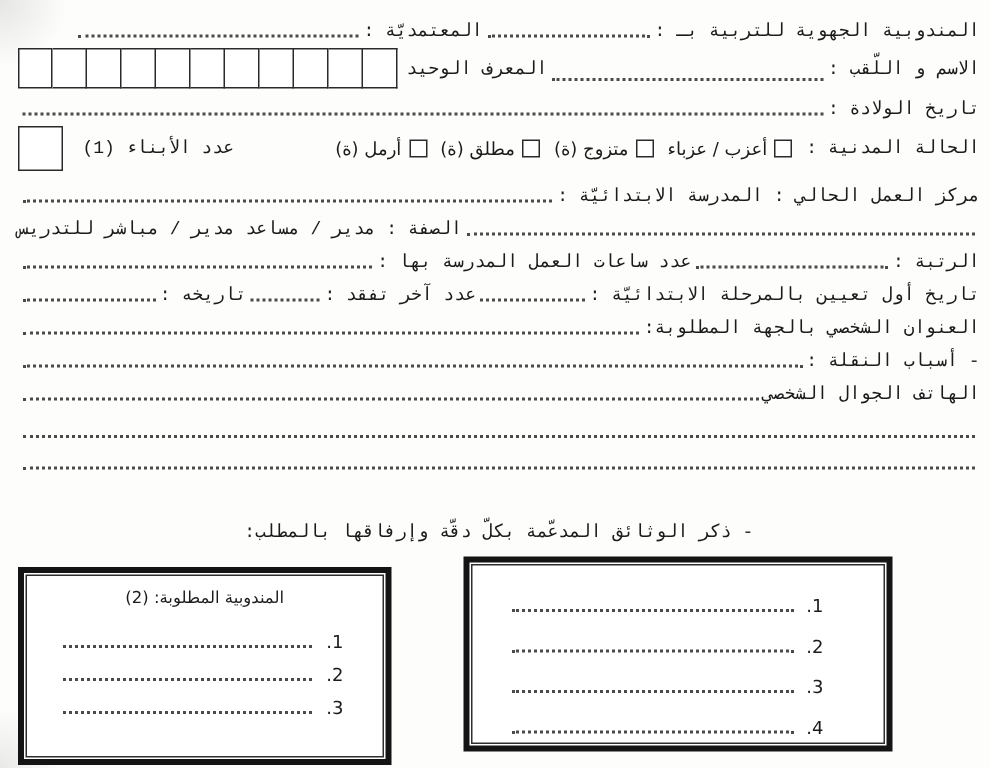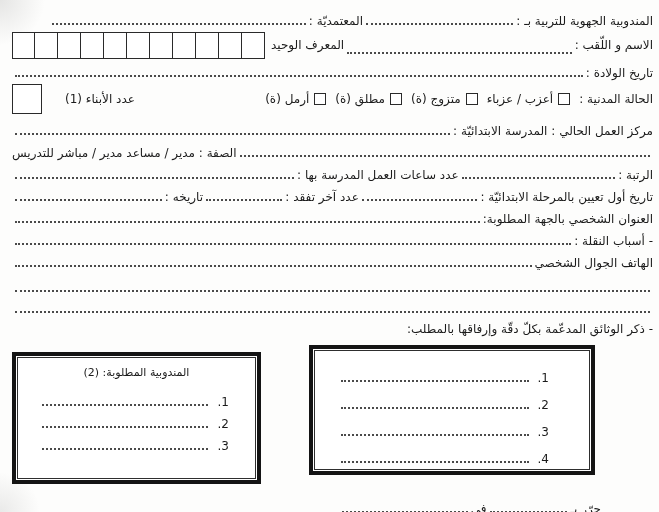--- a/index.html
+++ b/index.html
@@ -17,21 +17,21 @@
   .page {
     position: relative;
     width: 659px; height: 512px;
     padding: 5px 6px 0 12px;
     background:
       radial-gradient(circle at 0% 0%, rgba(120,120,120,0.18) 0, rgba(120,120,120,0) 45px),
       radial-gradient(circle at 0% 100%, rgba(120,120,120,0.15) 0, rgba(120,120,120,0) 40px),
       linear-gradient(#fdfdfc, #fdfdfc);
   }
   .line { display: flex; align-items: flex-end; height: 22px; }
-  .lbl { white-space: nowrap; padding-bottom: 1px; }
+  .lbl { white-space: nowrap; padding-bottom: 1px; font-family: Liberation Mono, monospace; }
   .dots {
     flex: 1 1 auto;
     min-width: 8px;
     border-bottom: 2px dotted #4a4a4a;
     margin: 0 3px 4px 3px;
   }
   
   .l1 { height: 24px; }
   .l1 .dots.first { flex: 0.58; }
   .l1 .dots.second { flex: 1; margin-left: 40px; }
@@ -53,37 +53,37 @@
   .civil { height: 36px; display: flex; align-items: center; }
   .opt { display: flex; align-items: center; margin-right: 9px; white-space: nowrap; justify-content: space-between; }
   .cb {
     width: 12px; height: 12px;
     border: 1.4px solid #2a2a2a;
     background: #fff;
     display: inline-block;
     margin-left: 5px;
   }
   .children { display: flex; align-items: center; margin-right: 14px; }
-  .children .lbl { margin-left: 23px; }
+  .children .lbl { margin-left: 13px; }
   .big-box {
     width: 30px; height: 30px;
     border: 1.7px solid #2a2a2a;
     background: #fff;
   }
   .spacer { flex: 1 1 auto; }
   
   .r-join .dots { flex: 1; }
   .r-rank .dots.first { flex: 0.55; }
   .r-rank .dots.second { flex: 1; }
   .r-appoint .dots.d1 { flex: 1; }
   .r-appoint .dots.d2 { flex: 0.66; }
   .r-appoint .dots.d3 { flex: 1.27; }
   .blank1 { height: 25px; }
   .blank2 { height: 21px; }
-  .docs-note-line { height: 20px; justify-content: flex-start; }
+  .docs-note-line { height: 20px; justify-content: center; margin-top: 26px; }
   
   .boxes-row { display: flex; margin-top: 8px; padding-right: 3px; }
   .doc-box {
     border: 4px solid #141414;
     background: #fff;
     padding: 1px;
   }
   .doc-box-inner {
     border: 1px solid #2e2e2e;
     height: 100%;

